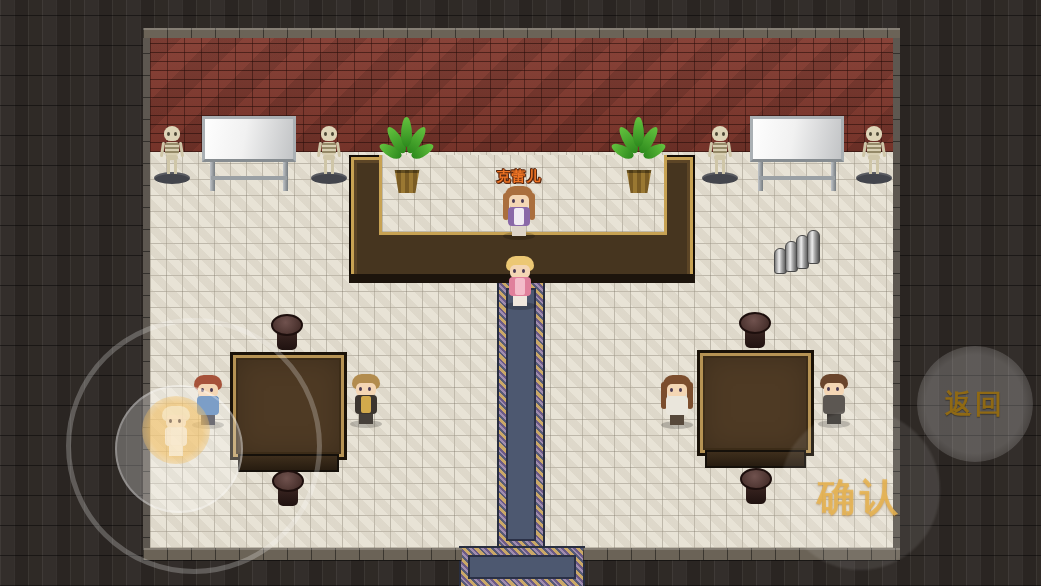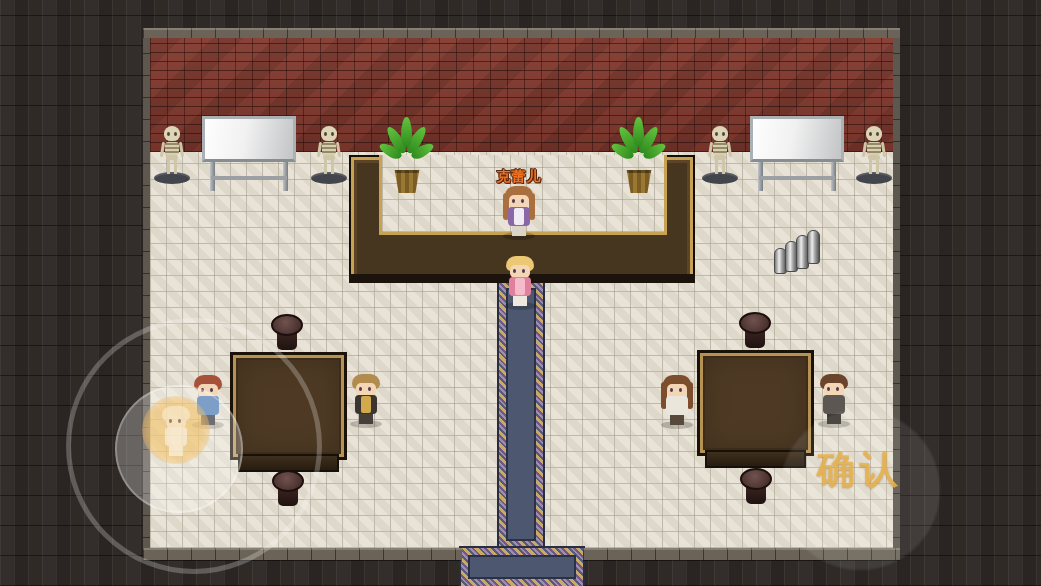--- a/index.html
+++ b/index.html
@@ -329,16 +329,17 @@
   <div class="abs joy-disk" style="left:115px;top:385px;width:124px;height:124px;"></div>
   <div class="abs joy-knob" style="left:142px;top:396px;width:68px;height:68px;"></div>
   <div class="char c-ghost" style="left:158px;top:406px;">
     <i class="hair"></i>
       <i class="face"></i>
       <i class="body"></i>
       <i class="inner"></i>
       <i class="legs"></i>
   </div>
 
+  <div class="abs btn-back" style="left:917px;top:346px;width:116px;height:116px;">返回</div>
   <div class="abs btn-confirm-halo" style="left:780px;top:410px;width:160px;height:160px;"></div>
-  <div class="abs btn-confirm" style="left:785px;top:444px;">确认</div>
+  <div class="abs btn-confirm" style="left:785px;top:472px;">确认</div>
 
 </div>
 
 </body></html>

